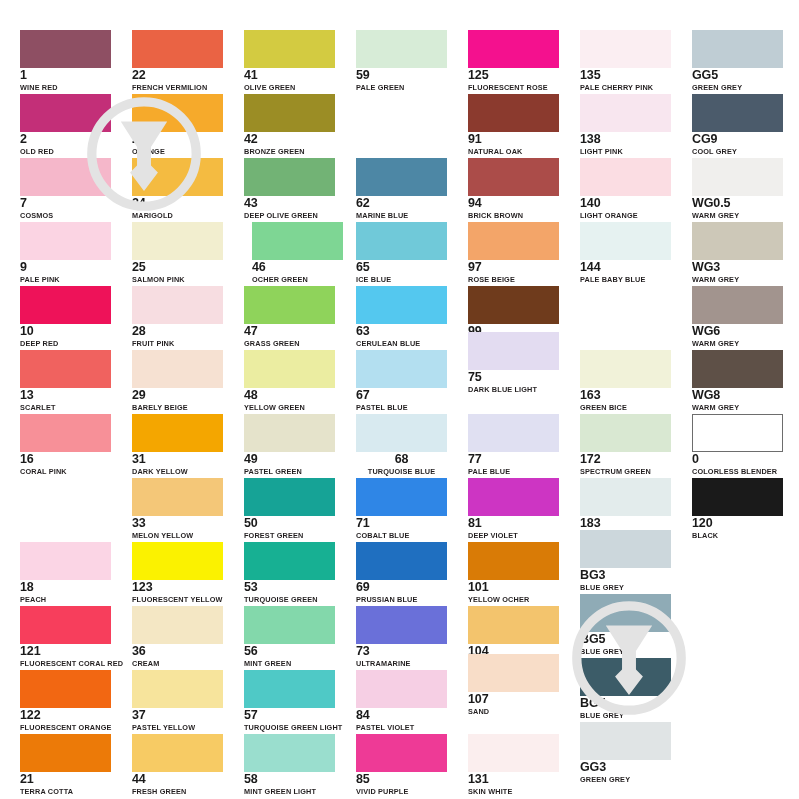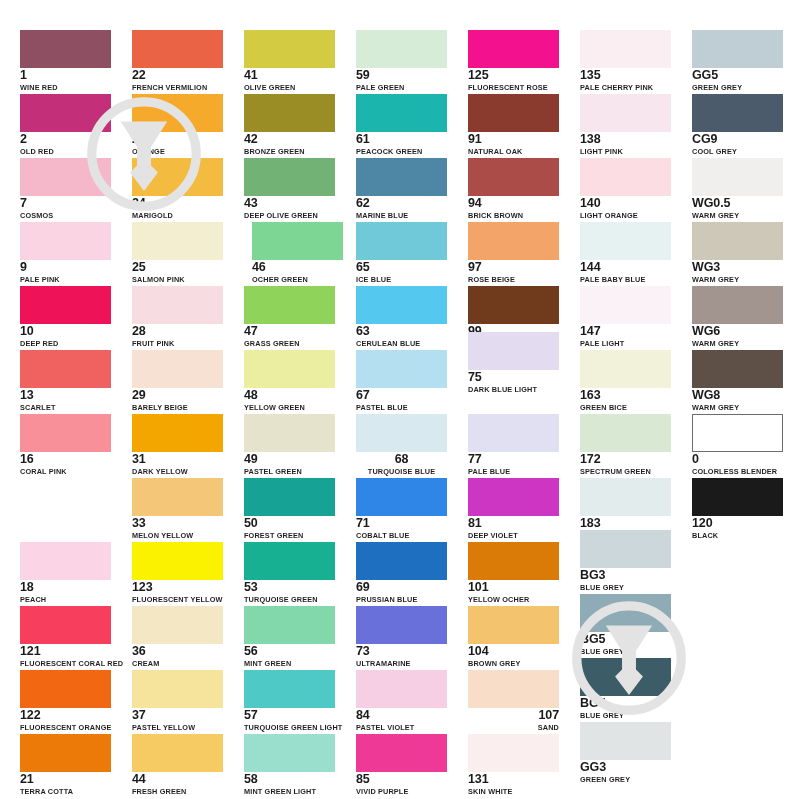--- a/index.html
+++ b/index.html
@@ -244,25 +244,20 @@
     <div class="swatch-cell" style="left: 244px; top: 734px;">
       <div class="swatch-chip" style="background-color: rgb(154, 222, 206);"></div>
       <div class="swatch-code">58</div>
       <div class="swatch-name">MINT GREEN LIGHT</div>
     </div>
     <div class="swatch-cell" style="left: 356px; top: 30px;">
       <div class="swatch-chip" style="background-color: rgb(215, 236, 215);"></div>
       <div class="swatch-code">59</div>
       <div class="swatch-name">PALE GREEN</div>
     </div>
-    <div class="swatch-cell" style="left: 356px; top: 94px;">
-      <div class="swatch-chip" style="background-color: rgb(27, 181, 174);"></div>
-      <div class="swatch-code">61</div>
-      <div class="swatch-name">PEACOCK GREEN</div>
-    </div>
     <div class="swatch-cell" style="left: 356px; top: 158px;">
       <div class="swatch-chip" style="background-color: rgb(77, 135, 165);"></div>
       <div class="swatch-code">62</div>
       <div class="swatch-name">MARINE BLUE</div>
     </div>
     <div class="swatch-cell" style="left: 356px; top: 222px;">
       <div class="swatch-chip" style="background-color: rgb(112, 201, 217);"></div>
       <div class="swatch-code">65</div>
       <div class="swatch-name">ICE BLUE</div>
     </div>
@@ -349,21 +344,21 @@
     <div class="swatch-cell" style="left: 468px; top: 542px;">
       <div class="swatch-chip" style="background-color: rgb(217, 123, 6);"></div>
       <div class="swatch-code">101</div>
       <div class="swatch-name">YELLOW OCHER</div>
     </div>
     <div class="swatch-cell" style="left: 468px; top: 606px;">
       <div class="swatch-chip" style="background-color: rgb(243, 196, 109);"></div>
       <div class="swatch-code">104</div>
       <div class="swatch-name">BROWN GREY</div>
     </div>
-    <div class="swatch-cell" style="left: 468px; top: 670px; text-align: right;">
+    <div class="swatch-cell" style="left: 468px; top: 654px;">
       <div class="swatch-chip" style="background-color: rgb(248, 221, 200);"></div>
       <div class="swatch-code">107</div>
       <div class="swatch-name">SAND</div>
     </div>
     <div class="swatch-cell" style="left: 468px; top: 734px;">
       <div class="swatch-chip" style="background-color: rgb(251, 238, 238);"></div>
       <div class="swatch-code">131</div>
       <div class="swatch-name">SKIN WHITE</div>
     </div>
     <div class="swatch-cell" style="left: 580px; top: 30px;">
@@ -378,25 +373,20 @@
     </div>
     <div class="swatch-cell" style="left: 580px; top: 158px;">
       <div class="swatch-chip" style="background-color: rgb(251, 221, 227);"></div>
       <div class="swatch-code">140</div>
       <div class="swatch-name">LIGHT ORANGE</div>
     </div>
     <div class="swatch-cell" style="left: 580px; top: 222px;">
       <div class="swatch-chip" style="background-color: rgb(230, 242, 241);"></div>
       <div class="swatch-code">144</div>
       <div class="swatch-name">PALE BABY BLUE</div>
-    </div>
-    <div class="swatch-cell" style="left: 580px; top: 286px;">
-      <div class="swatch-chip" style="background-color: rgb(251, 242, 247);"></div>
-      <div class="swatch-code">147</div>
-      <div class="swatch-name">PALE LIGHT</div>
     </div>
     <div class="swatch-cell" style="left: 580px; top: 350px;">
       <div class="swatch-chip" style="background-color: rgb(241, 242, 217);"></div>
       <div class="swatch-code">163</div>
       <div class="swatch-name">GREEN BICE</div>
     </div>
     <div class="swatch-cell" style="left: 580px; top: 414px;">
       <div class="swatch-chip" style="background-color: rgb(217, 232, 210);"></div>
       <div class="swatch-code">172</div>
       <div class="swatch-name">SPECTRUM GREEN</div>

